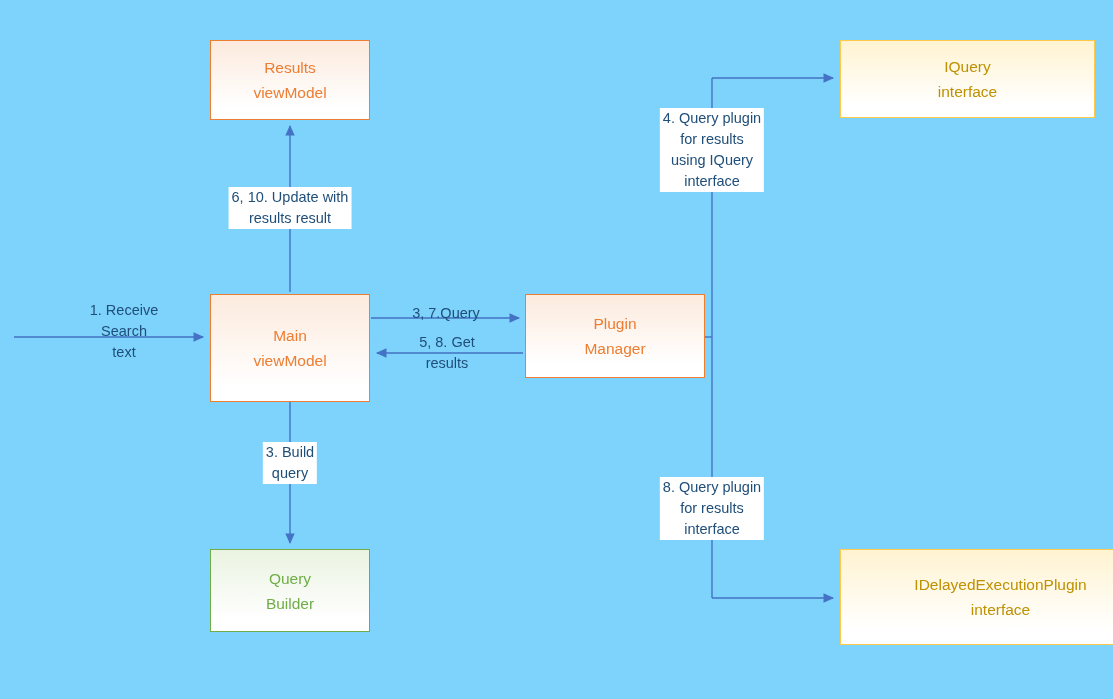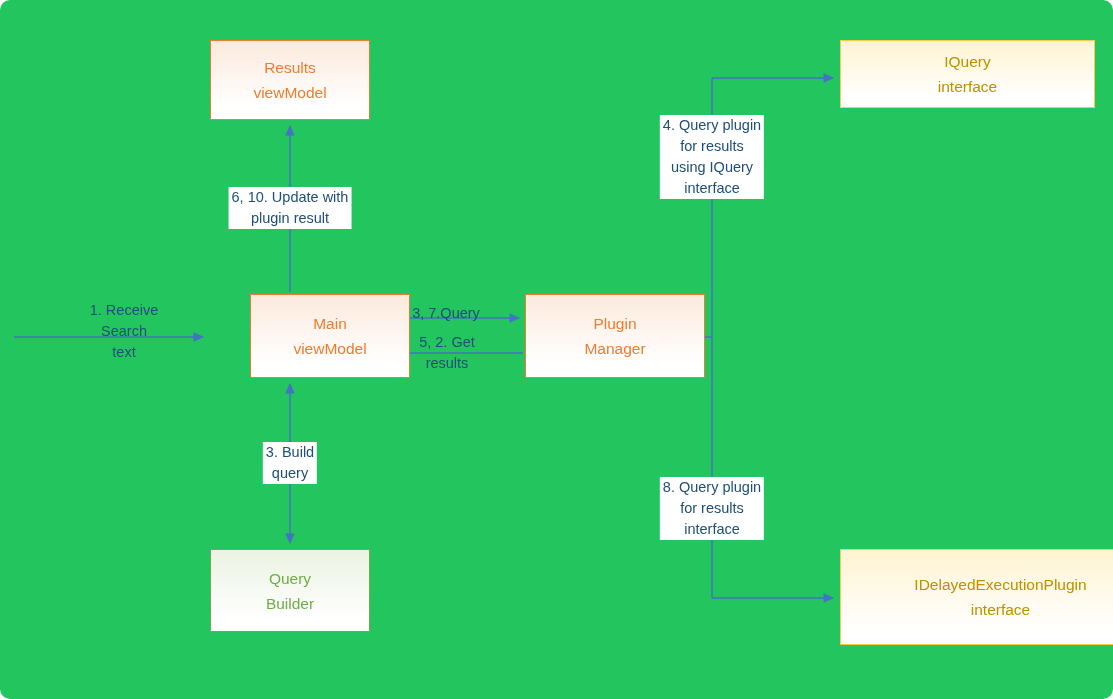--- a/index.html
+++ b/index.html
@@ -5,23 +5,22 @@
   html, body {
     margin: 0;
     padding: 0;
     background: #ffffff;
     font-family: "Liberation Sans", sans-serif;
   }
   .canvas {
     position: relative;
     width: 1113px;
     height: 699px;
-    background: #22c55e;
+    background: #7dd3fc;
     overflow: hidden;
-    border-radius: 10px;
   }
   svg.edges {
     position: absolute;
     left: 0; top: 0;
     width: 1113px; height: 699px;
   }
   svg.edges line {
     stroke: var(--arrow);
     stroke-width: 1.4;
     fill: none;
@@ -93,26 +92,26 @@
       <line x1="712" y1="337" x2="692" y2="337" marker-end="url(#ah)"></line>
       <line x1="712" y1="598" x2="833" y2="598" marker-end="url(#ah)"></line>
     </g>
   </svg>
 
   <div class="node orange" style="left:210px; top:40px; width:160px; height:80px;">
     <div>Results</div>
     <div>viewModel</div>
   </div>
 
-  <div class="node gold" style="left:840px; top:40px; width:255px; height:68px;">
+  <div class="node gold" style="left:840px; top:40px; width:255px; height:78px;">
     <div>IQuery</div>
     <div>interface</div>
   </div>
 
-  <div class="node orange" style="left:210px; top:294px; width:160px; height:84px;margin-left:40px;">
+  <div class="node orange" style="left:210px; top:294px; width:160px; height:108px;">
     <div>Main</div>
     <div>viewModel</div>
   </div>
 
   <div class="node orange" style="left:525px; top:294px; width:180px; height:84px;">
     <div>Plugin</div>
     <div>Manager</div>
   </div>
 
   <div class="node green" style="left:210px; top:549px; width:160px; height:83px;">
@@ -126,38 +125,38 @@
   </div>
 
   <div class="elbl" style="left:124px; top:300px;">
     <div>1. Receive</div>
     <div>Search</div>
     <div>text</div>
   </div>
 
   <div class="elbl bg" style="left:290px; top:187px;">
     <div>6, 10. Update with</div>
-    <div>plugin result</div>
+    <div>results result</div>
   </div>
 
   <div class="elbl" style="left:446px; top:303px;">
     <div>3, 7.Query</div>
   </div>
 
   <div class="elbl" style="left:447px; top:332px;">
-    <div>5, 2. Get</div>
+    <div>5, 8. Get</div>
     <div>results</div>
   </div>
 
   <div class="elbl bg" style="left:290px; top:442px;">
     <div>3. Build</div>
     <div>query</div>
   </div>
 
-  <div class="elbl bg" style="left:712px; top:115px;">
+  <div class="elbl bg" style="left:712px; top:108px;">
     <div>4. Query plugin</div>
     <div>for results</div>
     <div>using IQuery</div>
     <div>interface</div>
   </div>
 
   <div class="elbl bg" style="left:712px; top:477px;">
     <div>8. Query plugin</div>
     <div>for results</div>
     <div>interface</div>

